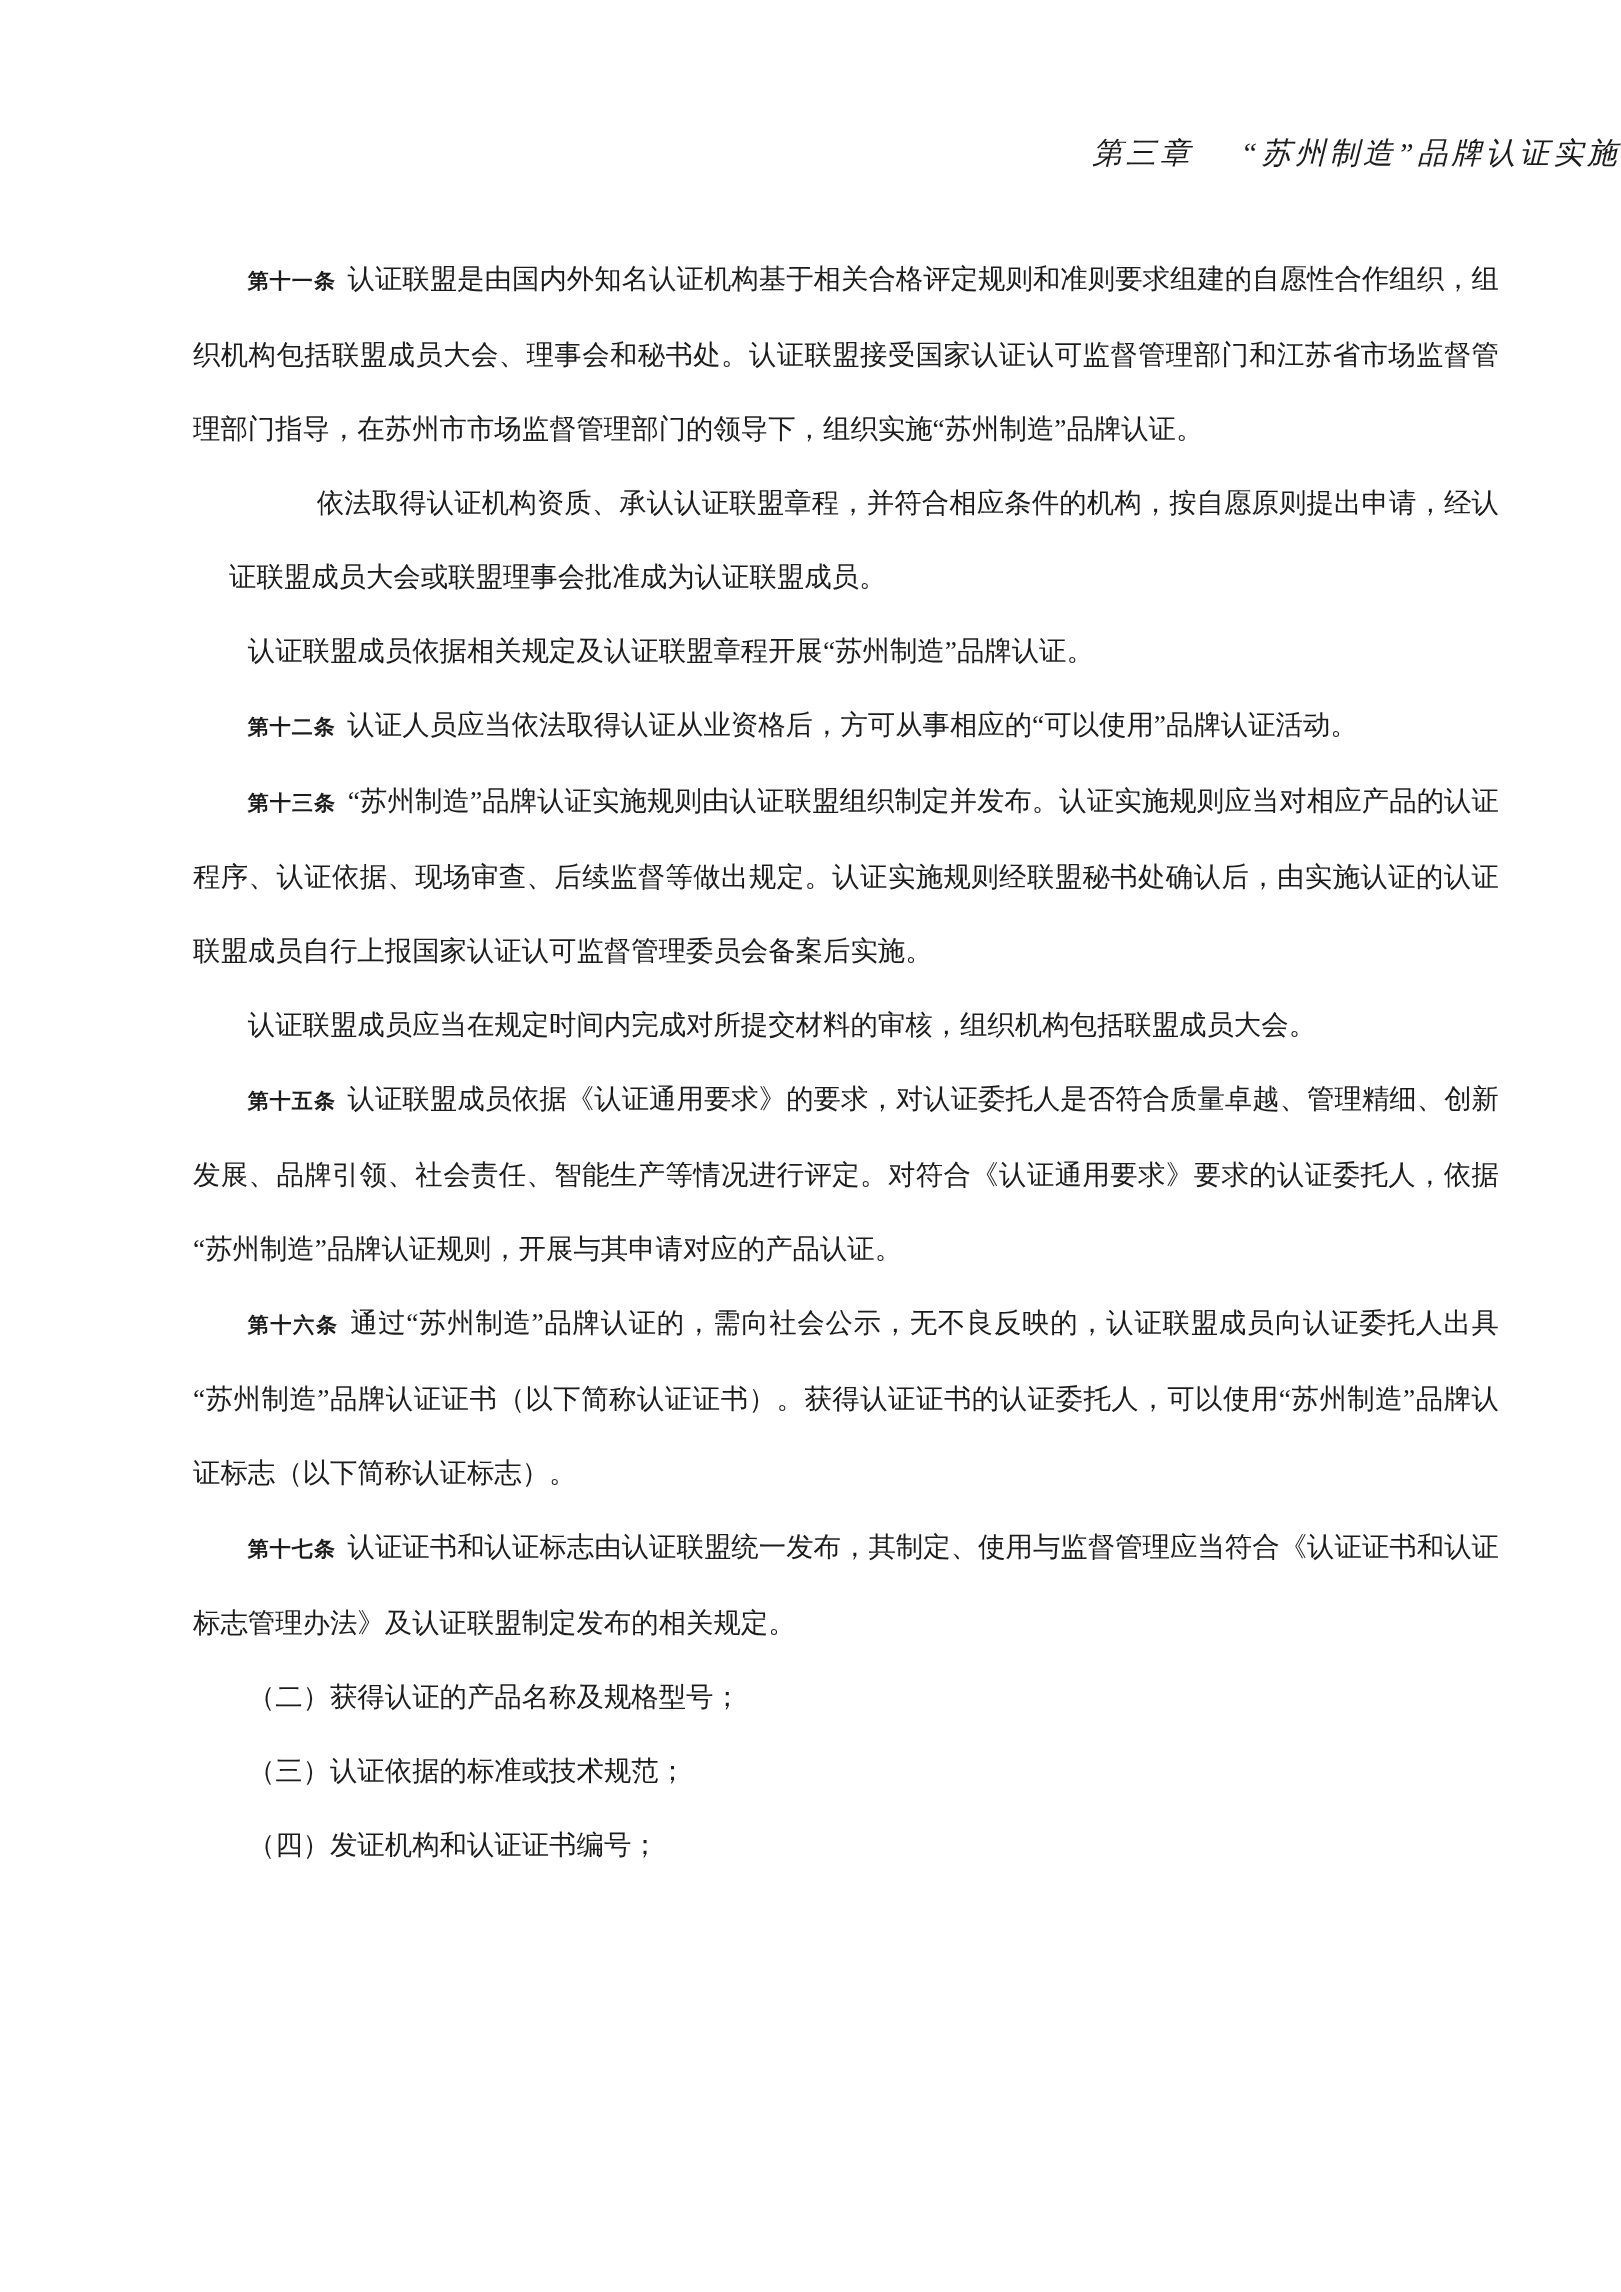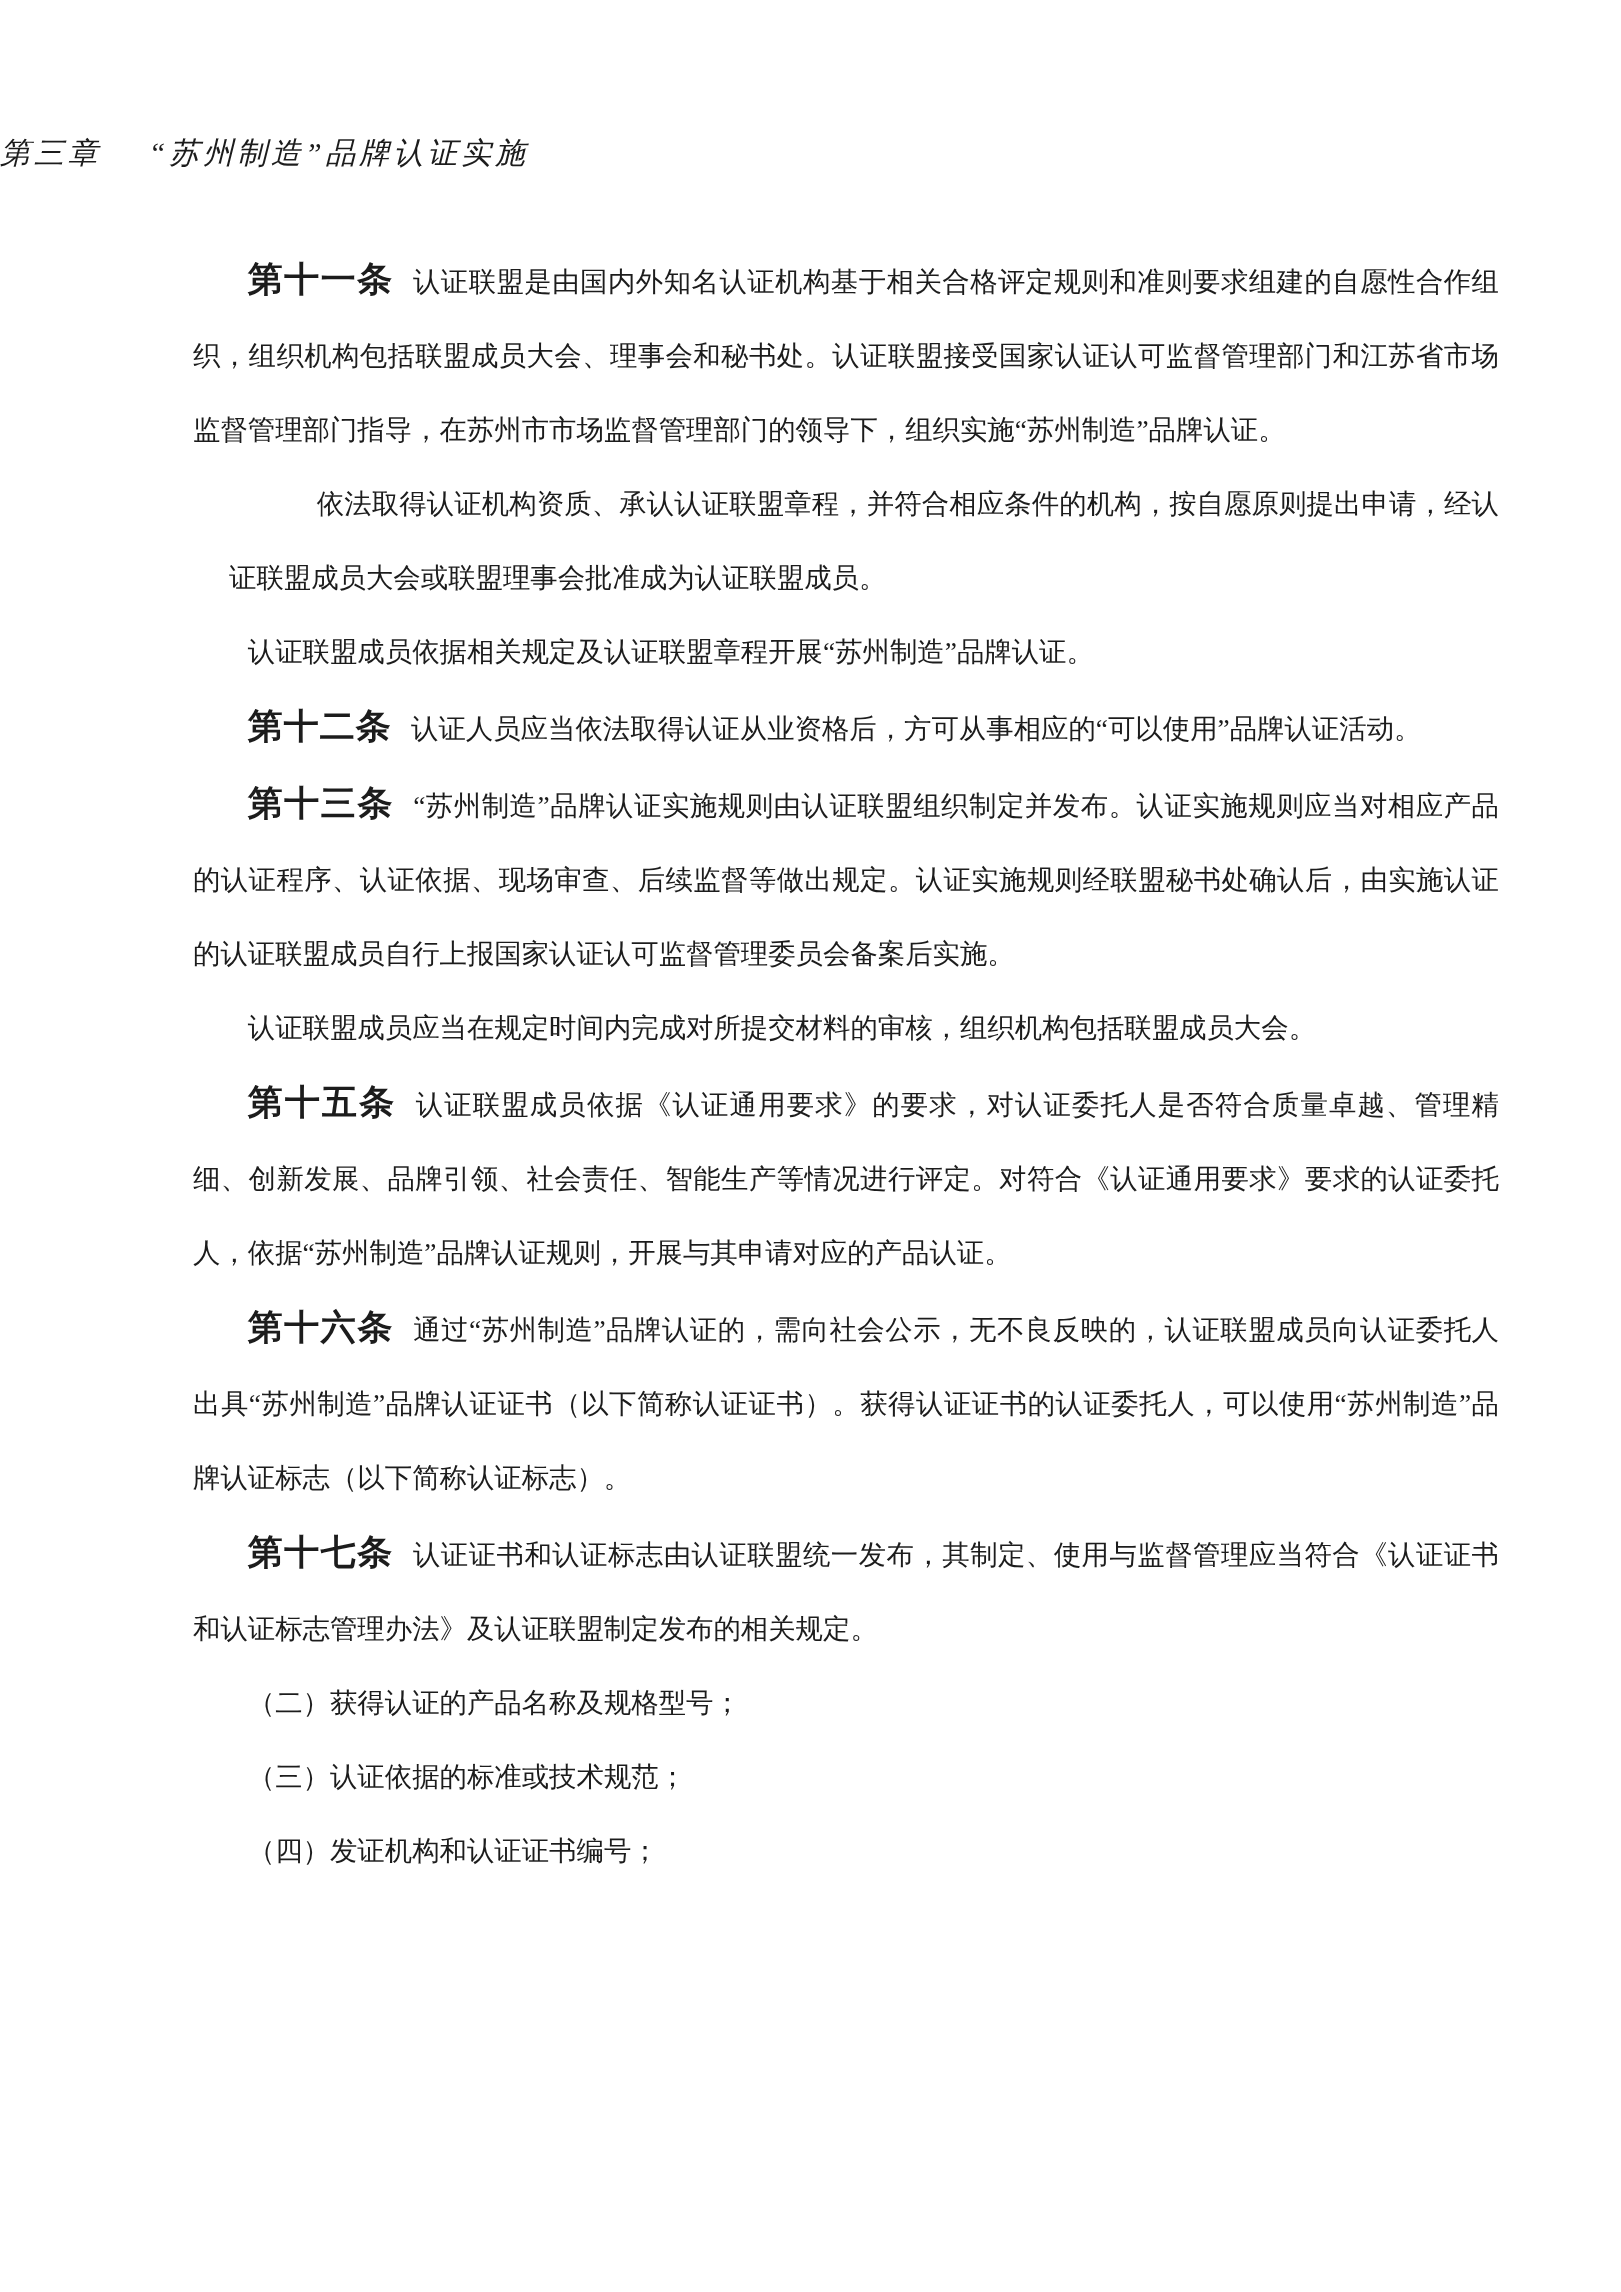--- a/index.html
+++ b/index.html
@@ -11,21 +11,21 @@
     font-family: "Liberation Serif", "DejaVu Serif", serif;
     color: #1c1c1c;
     overflow: hidden;
   }
   .sheet { width: 100%; height: 100%; position: relative; }
 
   
   .doc-title {
     margin-top: 116px;
     line-height: 74px;
-    text-align: left;
+    text-align: right;
     font-style: italic;
     font-size: 30px;
     letter-spacing: 3.9px;
     white-space: nowrap;
   }
   .doc-title .chapter { margin-right: 47px; }
 
   
   .doc-body {
     margin: 52px 122px 0 193px;
@@ -33,21 +33,21 @@
     line-height: 74px;
     text-align: justify;
     text-justify: inter-ideograph;
     word-break: break-all;
   }
   .para { text-indent: 2em; }
   .para.indent3 { text-indent: 3.2em; margin-left: 36px; }
   .artnum {
     font-family: Liberation Sans, sans-serif;
     font-weight: bold;
-    font-size: 35px;
+    font-size: 21px;
     margin-right: 0.55em;
     letter-spacing: 1px;
   }
   .artnum:empty { display: none; margin: 0; }
 </style>
 </head>
 <body>
 
 <div class="sheet">
 

